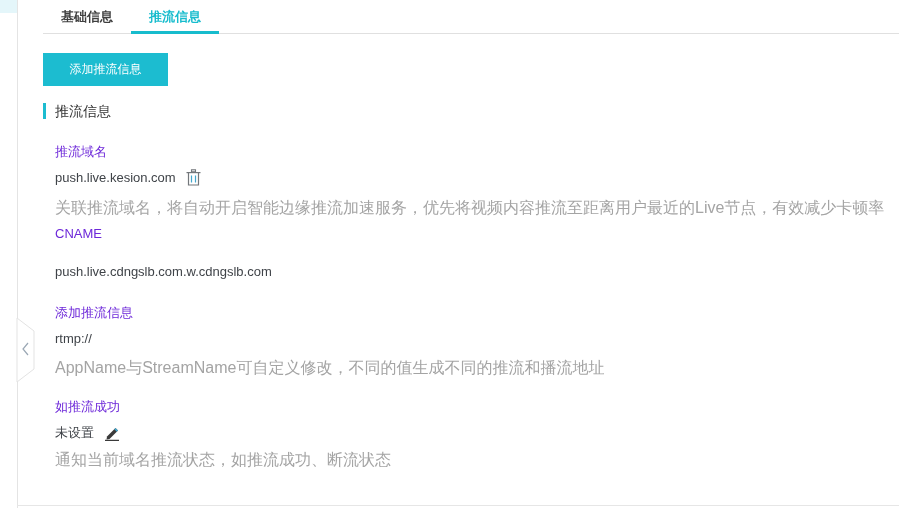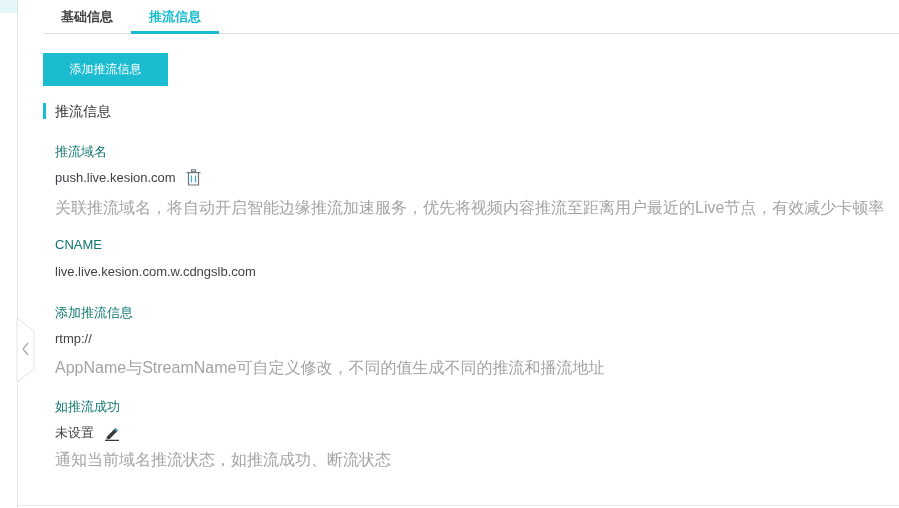--- a/index.html
+++ b/index.html
@@ -31,21 +31,21 @@
     background:#1cbcd0;color:#ffffff;font-size:12px;border:none;
     display:flex;align-items:center;justify-content:center;cursor:pointer;
     font-family:"Liberation Sans",sans-serif;
   }
   
   .section-header{
     position:absolute;left:43px;top:103px;height:16px;line-height:16px;
     border-left:3px solid #1cbcd0;padding-left:9px;font-size:14px;color:#333333;
   }
   
-  .f-label{position:absolute;left:55px;font-size:13px;color:#0f766e;white-space:nowrap;}
+  .f-label{position:absolute;left:55px;font-size:13px;color:#6d28d9;white-space:nowrap;}
   .f-value{position:absolute;left:55px;font-size:13px;color:#3f4348;white-space:nowrap;display:flex;align-items:center;}
   .f-desc{position:absolute;left:55px;font-size:16px;color:#a4a4a4;white-space:nowrap;}
   .link-green{color:#38a25d;}
   .icon-btn{margin-left:10px;display:inline-flex;align-items:center;cursor:pointer;}
   .bottom-line{position:absolute;left:17px;top:505px;width:882px;height:1px;background:#e6e6e6;}
 </style>
 </head>
 <body>
 
 <div class="sidebar-remnant"></div>
@@ -74,22 +74,22 @@
       <rect x="5.5" y="0.8" width="4" height="2" fill="none" stroke="#73777b" stroke-width="1.1"></rect>
       <line x1="0.5" y1="3.6" x2="14.5" y2="3.6" stroke="#73777b" stroke-width="1.2"></line>
       <path d="M2.5 3.6 L2.5 16 L12.5 16 L12.5 3.6" fill="none" stroke="#73777b" stroke-width="1.2"></path>
       <line x1="5.5" y1="6.5" x2="5.5" y2="13.5" stroke="#44a7cc" stroke-width="1.2"></line>
       <line x1="9.5" y1="6.5" x2="9.5" y2="13.5" stroke="#44a7cc" stroke-width="1.2"></line>
     </svg>
   </span>
 </div>
 <div class="f-desc" style="top:198px">关联推流域名，将自动开启智能边缘推流加速服务，优先将视频内容推流至距离用户最近的Live节点，有效减少卡顿率</div>
 
-<div class="f-label" style="top:237px">CNAME</div>
-<div class="f-value" style="top:264px">live.live.kesion.com.w.cdngslb.com</div>
+<div class="f-label" style="top:226px">CNAME</div>
+<div class="f-value" style="top:264px">push.live.cdngslb.com.w.cdngslb.com</div>
 
 <div class="f-label" style="top:304px">添加推流信息</div>
 <div class="f-value" style="top:331px">
   <span>rtmp://</span>
 </div>
 <div class="f-desc" style="top:358px">AppName与StreamName可自定义修改，不同的值生成不同的推流和播流地址</div>
 
 <div class="f-label" style="top:398px">如推流成功</div>
 <div class="f-value" style="top:424px">
   <span>未设置</span>

